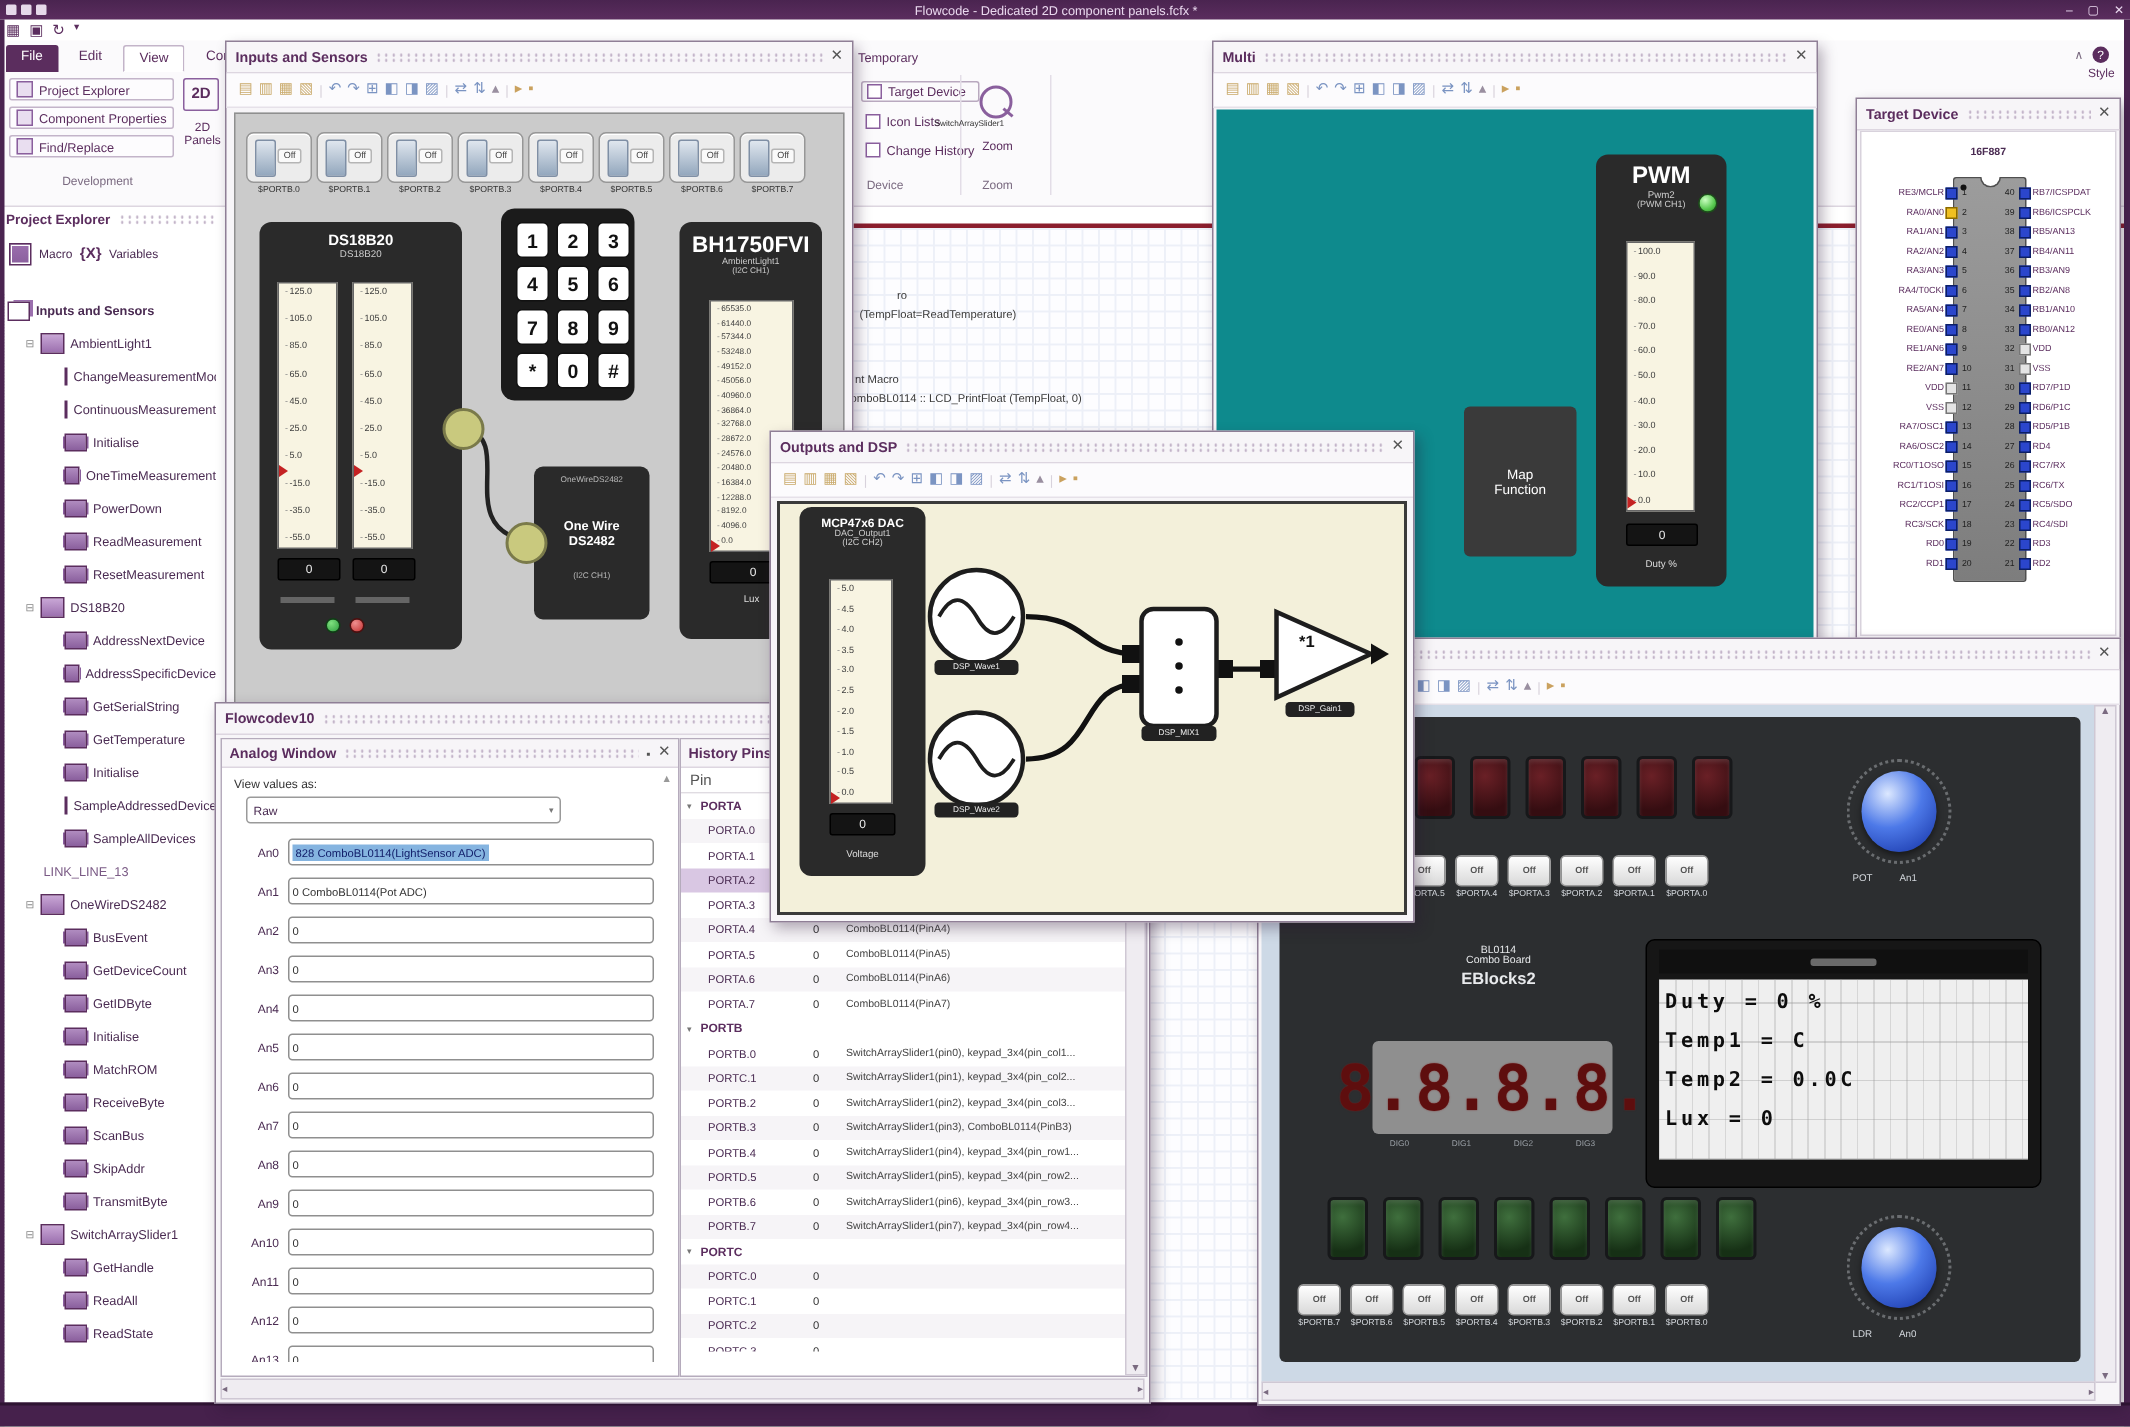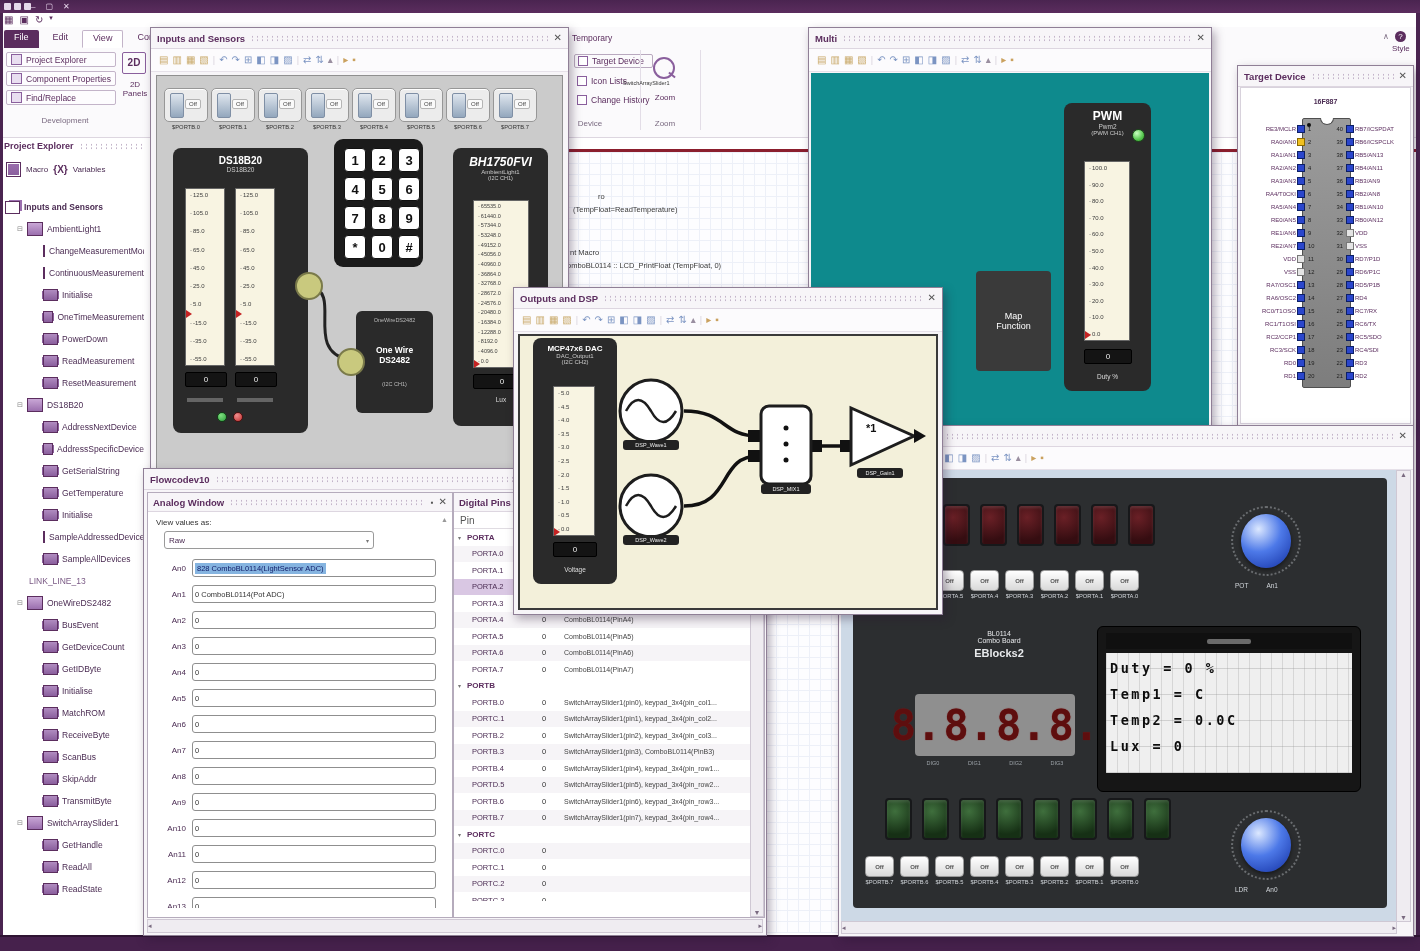--- a/index.html
+++ b/index.html
@@ -124,20 +124,21 @@
 <body>
 
 <div class="stage">
 
   <div class="abs titlebar">
     <span class="qicons">
         <i></i>
         <i></i>
         <i></i>
       </span>
+    <span class="wtitle">Flowcode - Dedicated 2D component panels.fcfx *</span>
     <span class="wctl">
       <span>–</span>
       <span>▢</span>
       <span>✕</span>
     </span>
   </div>
   <div class="abs qat">
     <span>▦</span>
     <span>▣</span>
     <span>↻</span>
@@ -576,21 +577,21 @@
       </div>
 
     <div class="blk" style="left:205px;top:283px;width:77px;height:102px;border-radius:6px;z-index:2;">
       <div class="bt" style="font-size:5.5px;color:#bbb;margin-top:6px;font-weight:normal;">OneWireDS2482</div>
       <div class="bt" style="font-size:8.5px;margin-top:22px;">One Wire</div>
       <div class="bt" style="font-size:8.5px;">DS2482</div>
       <div class="bt" style="font-size:5.5px;color:#bbb;margin-top:16px;font-weight:normal;">(I2C CH1)</div>
     </div>
 
     <div class="blk" style="left:302px;top:120px;width:95px;height:278px;z-index:2;">
-      <div class="bt" style="font-size:12px;margin-top:7px;font-style:italic;">BH1750FVI</div>
+      <div class="bt" style="font-size:15px;margin-top:7px;">BH1750FVI</div>
       <div class="bt" style="font-size:6px;color:#ccc;font-weight:normal;">AmbientLight1</div>
       <div class="bt" style="font-size:5.5px;color:#ccc;font-weight:normal;">(I2C CH1)</div>
       <div class="scale" style="left:20px;top:52px;width:56px;height:168px;">
 
         <span class="marker" style="top:96%;"></span>
       <i style="font-size:5.5px;">65535.0</i>
           <i style="font-size:5.5px;">61440.0</i>
           <i style="font-size:5.5px;">57344.0</i>
           <i style="font-size:5.5px;">53248.0</i>
           <i style="font-size:5.5px;">49152.0</i>
@@ -642,21 +643,21 @@
         <i class="ti" style="color: rgb(123, 148, 194);">⇅</i>
         <i class="ti" style="color: rgb(154, 143, 160);">▴</i>
         <i class="ti sep" style="color: rgb(216, 210, 220);">|</i>
         <i class="ti" style="color: rgb(202, 161, 94);">▸</i>
         <i class="ti" style="color: rgb(202, 161, 94);">▪</i>
       </div>
     <div class="abs" style="left:2px;top:45px;right:2px;bottom:2px;background:#0e8a8d;"></div>
 
 
     <div class="blk" style="left:255px;top:75px;width:87px;height:288px;">
-      <div class="bt" style="font-size:12px;margin-top:6px;">PWM</div>
+      <div class="bt" style="font-size:16px;margin-top:6px;">PWM</div>
       <div class="bt" style="font-size:6.5px;color:#ccc;font-weight:normal;">Pwm2</div>
       <div class="bt" style="font-size:6px;color:#ccc;font-weight:normal;">(PWM CH1)</div>
       <span class="ledcirc abs" style="right:6px;top:26px;"></span>
       <div class="scale" style="left:20px;top:58px;width:46px;height:180px;">
 
         <span class="marker" style="top:95%;"></span>
       <i>100.0</i>
           <i>90.0</i>
           <i>80.0</i>
           <i>70.0</i>
@@ -1212,21 +1213,21 @@
                 <span class="av">0</span>
               </span>
             </div>
 
           </div>
       </div>
     </div>
 
     <div class="pane" style="left:309px;top:23px;width:310px;height:424px;">
       <div class="phead">
-        <span class="tt">Digital Pins</span>
+        <span class="tt">History Pins</span>
         <span class="dots"></span>
       </div>
       <div style="height:16px;border-bottom:1px solid #e0dce2;display:flex;align-items:center;">
         <span style="margin-left:6px;font-size:10px;color:#555;">Pin</span>
       </div>
       <div style="overflow:hidden;height:372px;">
 
           <div class="drow grp">
             <span class="dl">PORTA</span>
             <span class="dn"></span>

